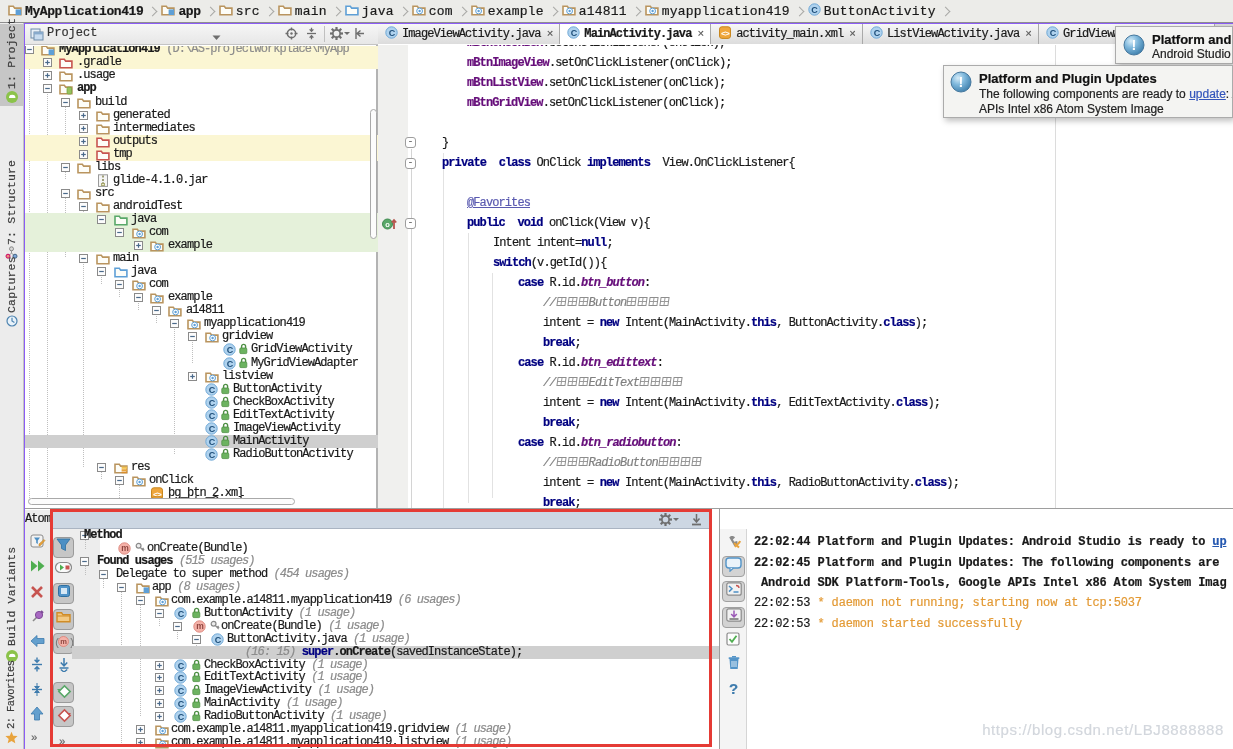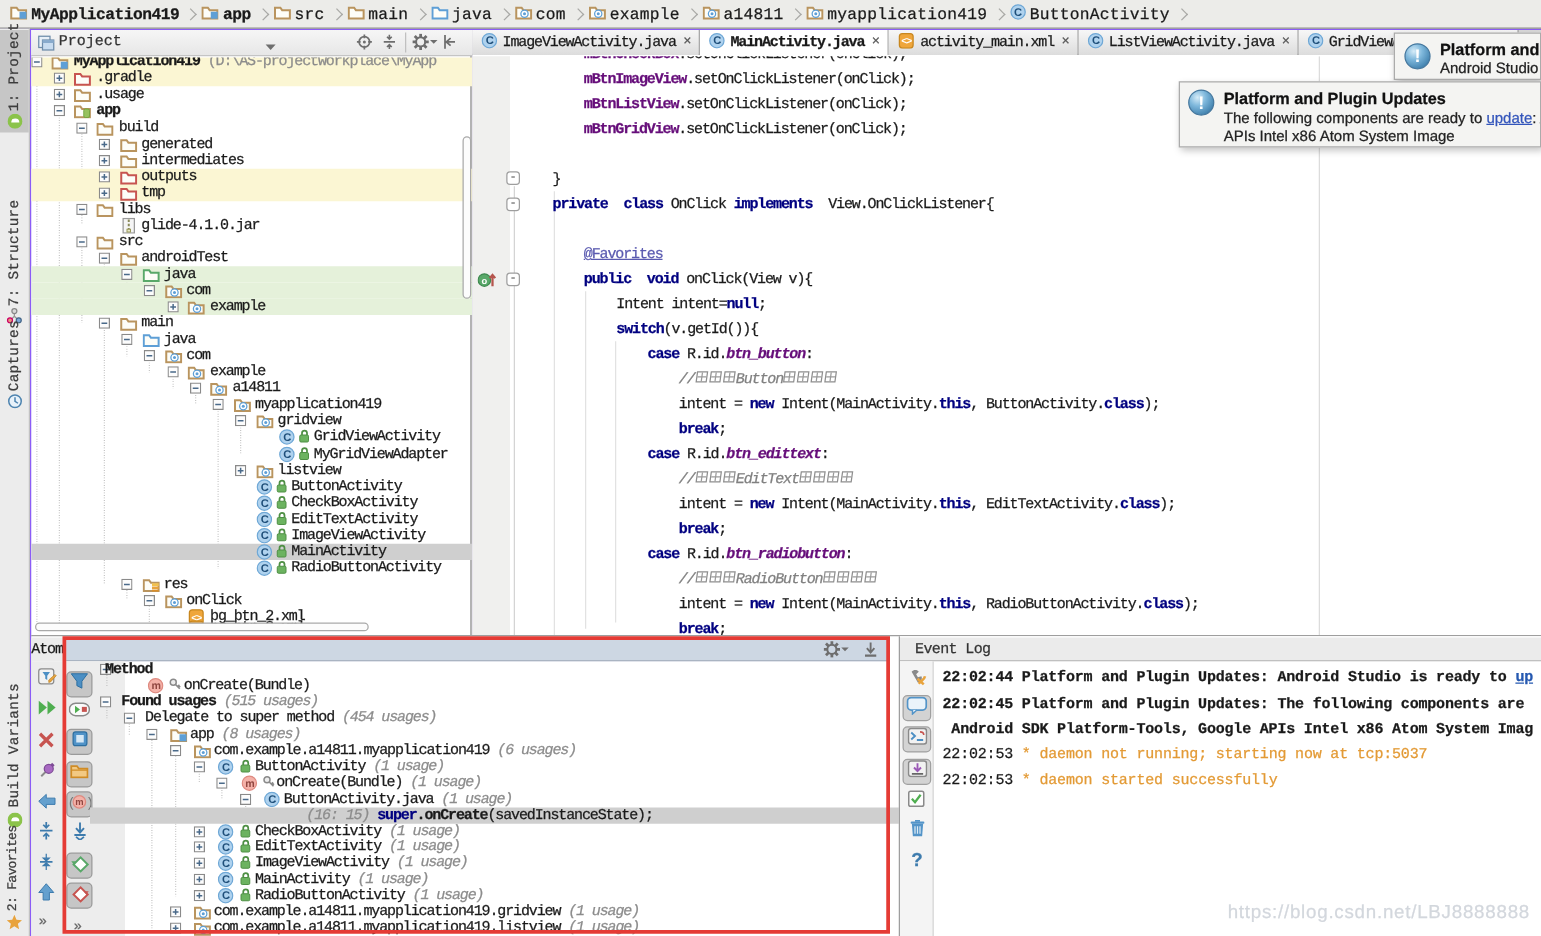--- a/index.html
+++ b/index.html
@@ -1030,21 +1030,20 @@
                 <use href="#folder" stroke="#B9945E"></use>
                 <circle cx="7.6" cy="8" r="2.9" fill="#FFF" stroke="#5E9FD6" stroke-width="1"></circle>
                 <circle cx="7.6" cy="8" r="1.2" fill="#5E9FD6"></circle>
               </svg></span>
             <span class="tico" style="left:146px">com.example.a14811.myapplication419.listview  <span class="gray" style="font-style:italic">(1 usage)</span></span>
           </div>
         </div>
         <div id="redrect"></div>
       </div>
       <div id="evt">
-        <div id="evthead"><span style="margin-left:12px">Event Log</span></div>
         <div id="evtbar"></div>
         <div class="ebtn" style="top:25px;text-align:center;line-height:20px"><svg width="16" height="15" viewBox="0 0 16 15">
             <path d="M2.5 4.5 C3.5 2 6.5 1.5 8 3 L6.5 5.5 8.5 7.5 11 6 C12.5 7.5 12 10.5 9.5 11.5 z" fill="#8A8A8A" transform="rotate(15 7 7)"></path>
             <path d="M8 9 L13 13.5 M9 13 c2 -3 4.5 -3 5 -6" stroke="#E8A33D" stroke-width="2" fill="none"></path>
           </svg></div>
         <div class="ebtn on" style="top:47px;text-align:center;line-height:20px"><svg width="17" height="15" viewBox="0 0 17 15">
             <rect x="1" y="1" width="15" height="10" rx="3" fill="#EAF3FA" stroke="#5394C8" stroke-width="1.4"></rect>
             <path d="M5 11 L5 14.2 8.5 11" fill="#EAF3FA" stroke="#5394C8" stroke-width="1.2"></path>
           </svg></div>
         <div class="ebtn on" style="top:72px;text-align:center;line-height:20px"><svg width="16" height="14" viewBox="0 0 16 14">

